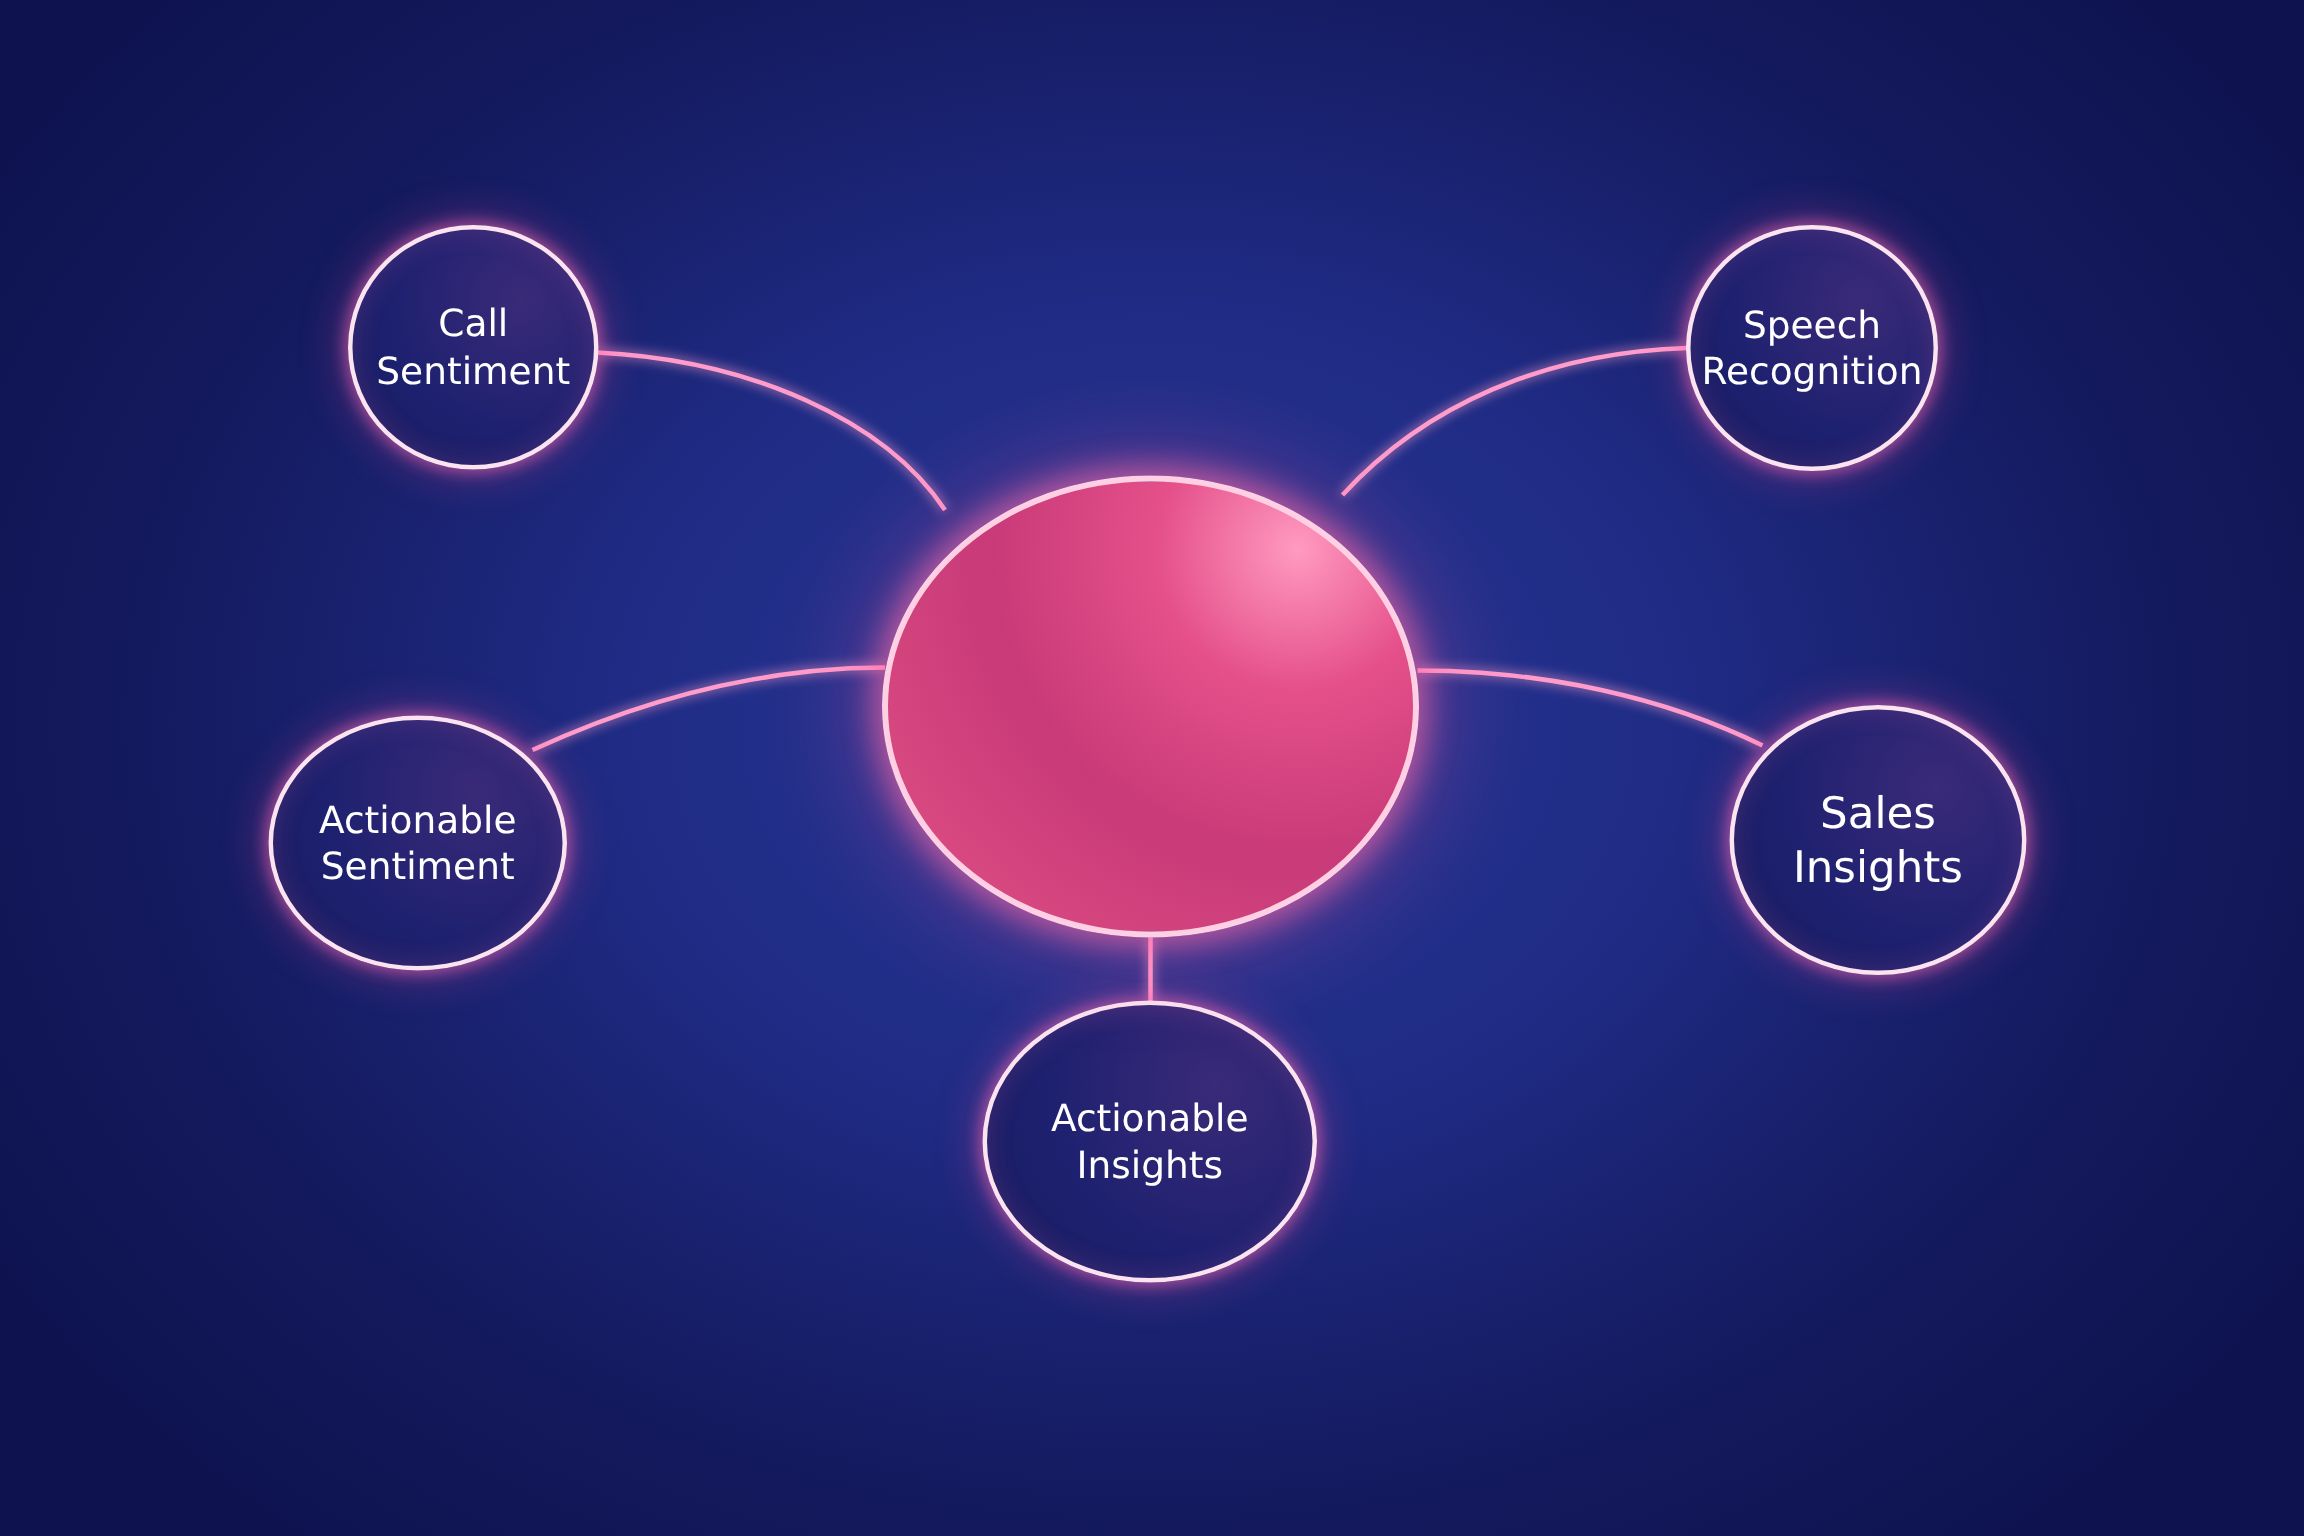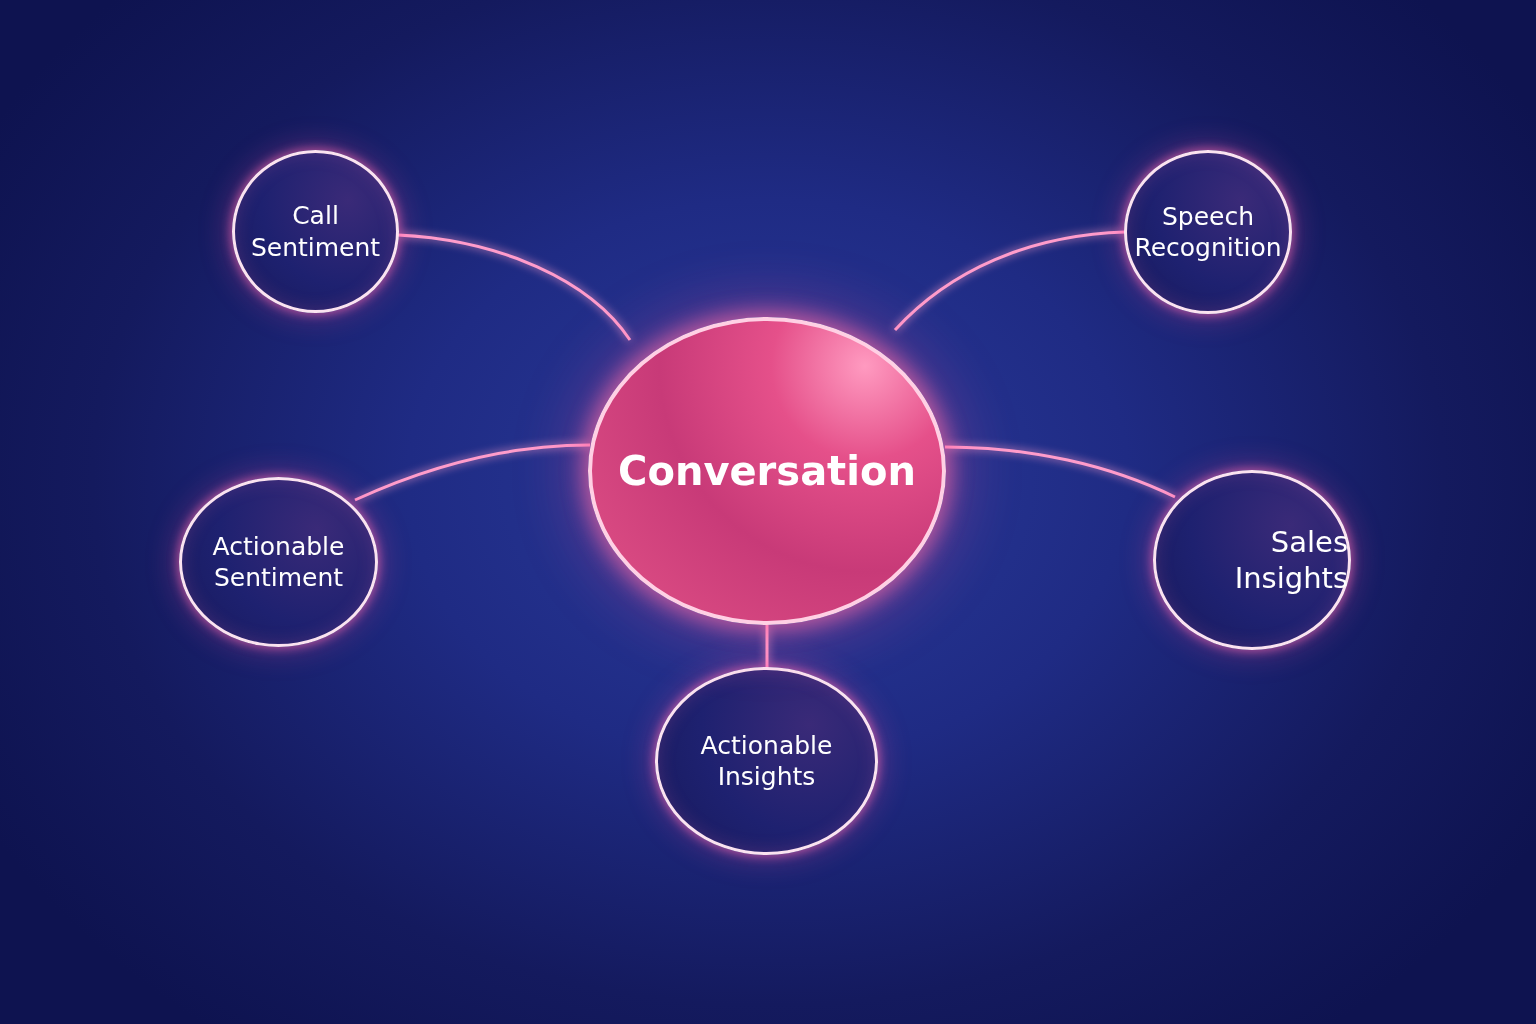--- a/index.html
+++ b/index.html
@@ -51,25 +51,24 @@
 <div class="node small" style="left:1124px;top:150px;width:168px;height:164px;">
   <span>Speech</span>
   <span>Recognition</span>
 </div>
 
 <div class="node small" style="left:179px;top:477px;width:199px;height:170px;">
   <span>Actionable</span>
   <span>Sentiment</span>
 </div>
 
-<div class="node large" style="left:1153px;top:470px;width:198px;height:180px;align-items:flex-end;">
+<div class="node large" style="left:1153px;top:470px;width:198px;height:180px;">
   <span>Sales</span>
   <span>Insights</span>
 </div>
 
 <div class="node small" style="left:655px;top:667px;width:223px;height:188px;align-items:center;">
   <span>Actionable</span>
   <span>Insights</span>
 </div>
 
 <div class="hub">
-  <span>Conversation</span>
 </div>
 
 </body></html>

